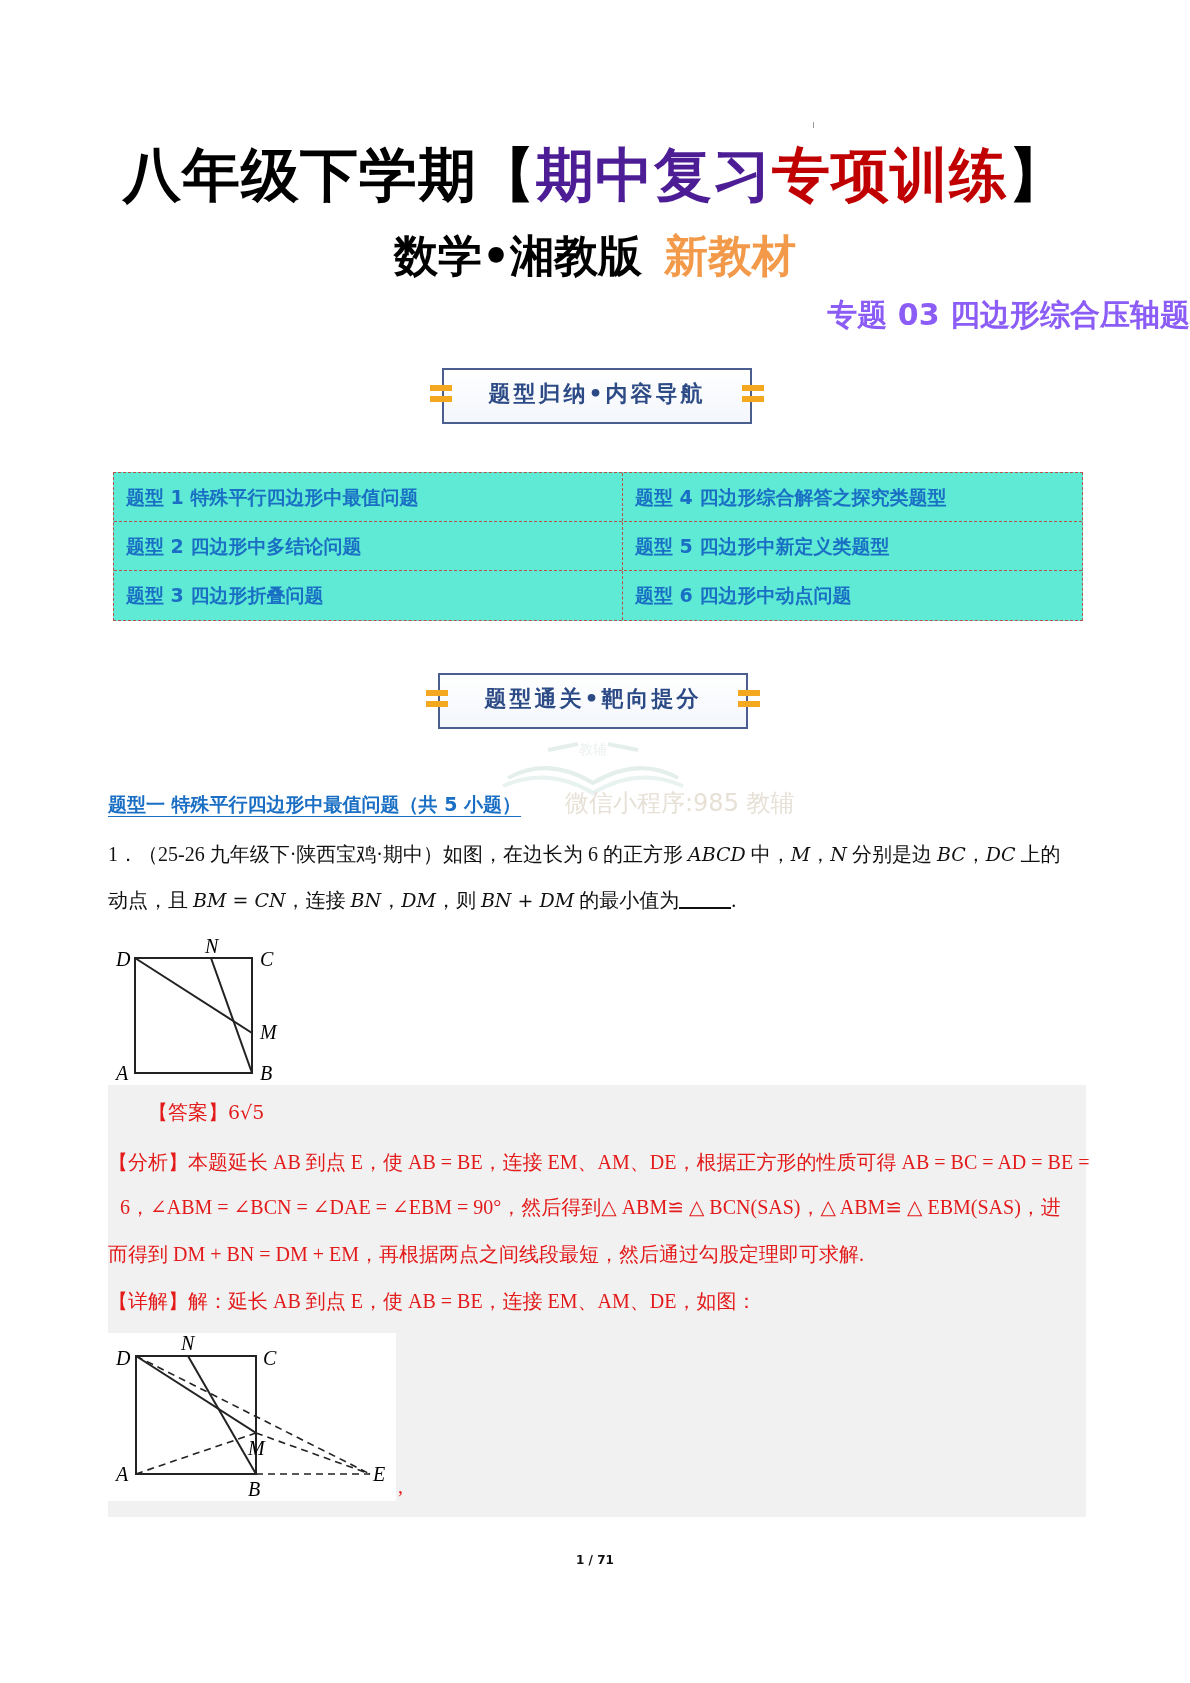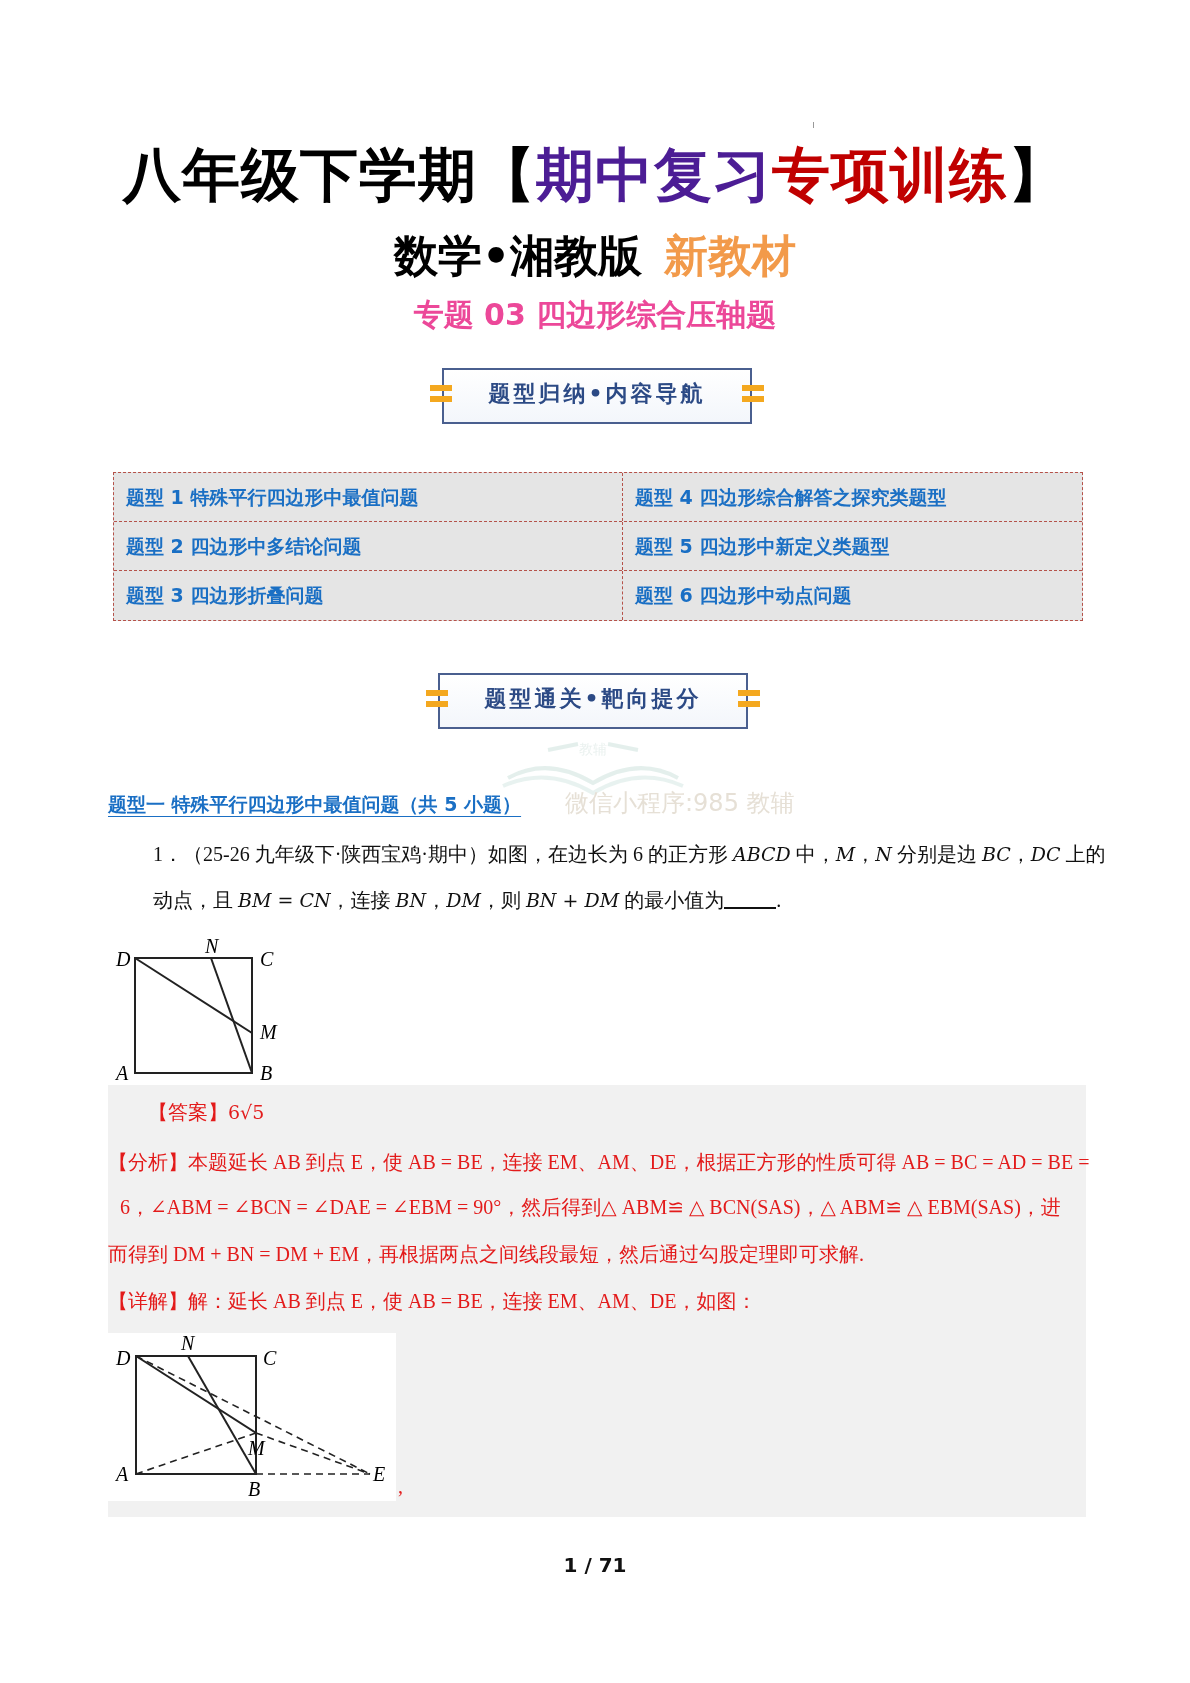--- a/index.html
+++ b/index.html
@@ -12,62 +12,62 @@
     font-family: "DejaVu Sans", sans-serif; font-weight: bold; font-size: 58px; letter-spacing: 1px; line-height: 70px; }
   .title-main .blue { color: #4c1d95; }
   .title-main .red { color: #c00000; }
   .title-main .black { color: #000; }
 
   .title-sub { position: absolute; left: 0; top: 228px; width: 1190px; text-align: center;
     font-weight: bold; font-size: 44px; line-height: 56px; }
   .title-sub .black { color: #000; }
   .title-sub .orange { color: #f29a4a; margin-left: 22px; }
 
-  .title-topic { position: absolute; left: 0; top: 295px; width: 1190px; text-align: center;
-    font-weight: bold; font-size: 30px; line-height: 40px; color: #ec4899; }
+  .title-topic { position: absolute; left: 0; top: 295px; width: 1190px; text-align: right;
+    font-weight: bold; font-size: 30px; line-height: 40px; color: #8b5cf6; }
 
   .section-banner { position: absolute; height: 56px; }
   .section-banner .box { position: absolute; left: 20px; right: 20px; top: 0; bottom: 0;
     border: 2px solid #4a5f8f; background: linear-gradient(#ffffff, #f3f6fb); }
   .section-banner .label { position: absolute; left: 0; right: 0; top: 0; line-height: 52px; text-align: center;
     font-weight: bold; font-size: 22px; color: #2c4a85; letter-spacing: 3px; }
   .section-banner .bars { position: absolute; top: 17px; width: 22px; height: 20px; }
   .section-banner .bars::before, .section-banner .bars::after { content: ""; position: absolute; left: 0; width: 22px; height: 6px; background: #f4a81f; }
   .section-banner .bars::before { top: 0; }
   .section-banner .bars::after { top: 11px; }
   .section-banner .bars.left { left: 8px; }
   .section-banner .bars.right { right: 8px; }
 
-  .toc { position: absolute; left: 113px; top: 472px; width: 970px; border: 1px dashed #b5524a; background: #e5e5e5; }
+  .toc { position: absolute; left: 113px; top: 472px; width: 970px; border: 1px dashed #b5524a; background: #5eead4; }
   .toc .row { display: flex; height: 49px; border-bottom: 1px dashed #b5524a; }
   .toc .row:last-child { border-bottom: none; }
   .toc .cell { flex: 1; padding-left: 12px; line-height: 49px; font-weight: bold; font-size: 19px; color: #1a6fc4; }
   .toc .cell:first-child { border-right: 1px dashed #b5524a; flex: 0 0 509px; }
 
   .watermark-logo { position: absolute; left: 488px; top: 738px; width: 210px; height: 60px; opacity: 0.55; }
   .watermark-text { position: absolute; left: 565px; top: 787px; font-size: 24px; color: #e6e0d6; }
 
   .section-heading { position: absolute; left: 108px; top: 792px; font-weight: bold; font-size: 19px; color: #1a6fc4;
     text-decoration: underline; text-underline-offset: 5px; }
 
-  .question { position: absolute; left: 108px; width: 980px; font-family: "Liberation Serif", "DejaVu Serif", serif; font-size: 20px; color: #111; line-height: 48px; margin-left: 45px; }
+  .question { position: absolute; left: 108px; width: 980px; font-family: "Liberation Serif", "DejaVu Serif", serif; font-size: 20px; color: #111; line-height: 48px; }
   .question .m { font-style: italic; font-family: "DejaVu Serif", serif; font-size: 19px; }
   .question .blank { display: inline-block; width: 52px; border-bottom: 2px solid #111; height: 20px; vertical-align: -2px; }
 
   .fig1 { position: absolute; left: 108px; top: 936px; width: 190px; height: 148px; }
 
   .answer-box { position: absolute; left: 108px; top: 1085px; width: 978px; height: 432px; background: #f1f1f1; }
   .answer-line { position: absolute; left: 108px; width: 980px; font-family: "Liberation Serif", "DejaVu Serif", serif; font-size: 20px; color: #e31b1b; line-height: 28px; white-space: nowrap; }
   .answer-line .m { font-style: italic; font-family: "DejaVu Serif", serif; font-size: 19px; }
 
   .fig2-bg { position: absolute; left: 108px; top: 1333px; width: 288px; height: 168px; background: #ffffff; }
   .fig2 { position: absolute; left: 108px; top: 1333px; width: 288px; height: 168px; }
   .fig2-comma { position: absolute; left: 398px; top: 1475px; color: #e31b1b; font-size: 20px; font-family: "Liberation Serif", serif; }
 
-  .page-number { position: absolute; left: 0; width: 1190px; top: 1553px; text-align: center; font-weight: bold; font-size: 20px; color: #111; }
+  .page-number { position: absolute; left: 0; width: 1190px; top: 1553px; text-align: center; font-weight: bold; font-size: 12px; color: #111; }
 
   svg text { font-family: "Liberation Serif", "DejaVu Serif", serif; font-style: italic; }
 </style>
 </head>
 <body>
 
 <div class="tick-mark"></div>
 
 <div class="title-main">
   <span class="black">八年级下学期【</span><span class="blue">期中复习</span><span class="red">专项训练</span><span class="black">】</span>

